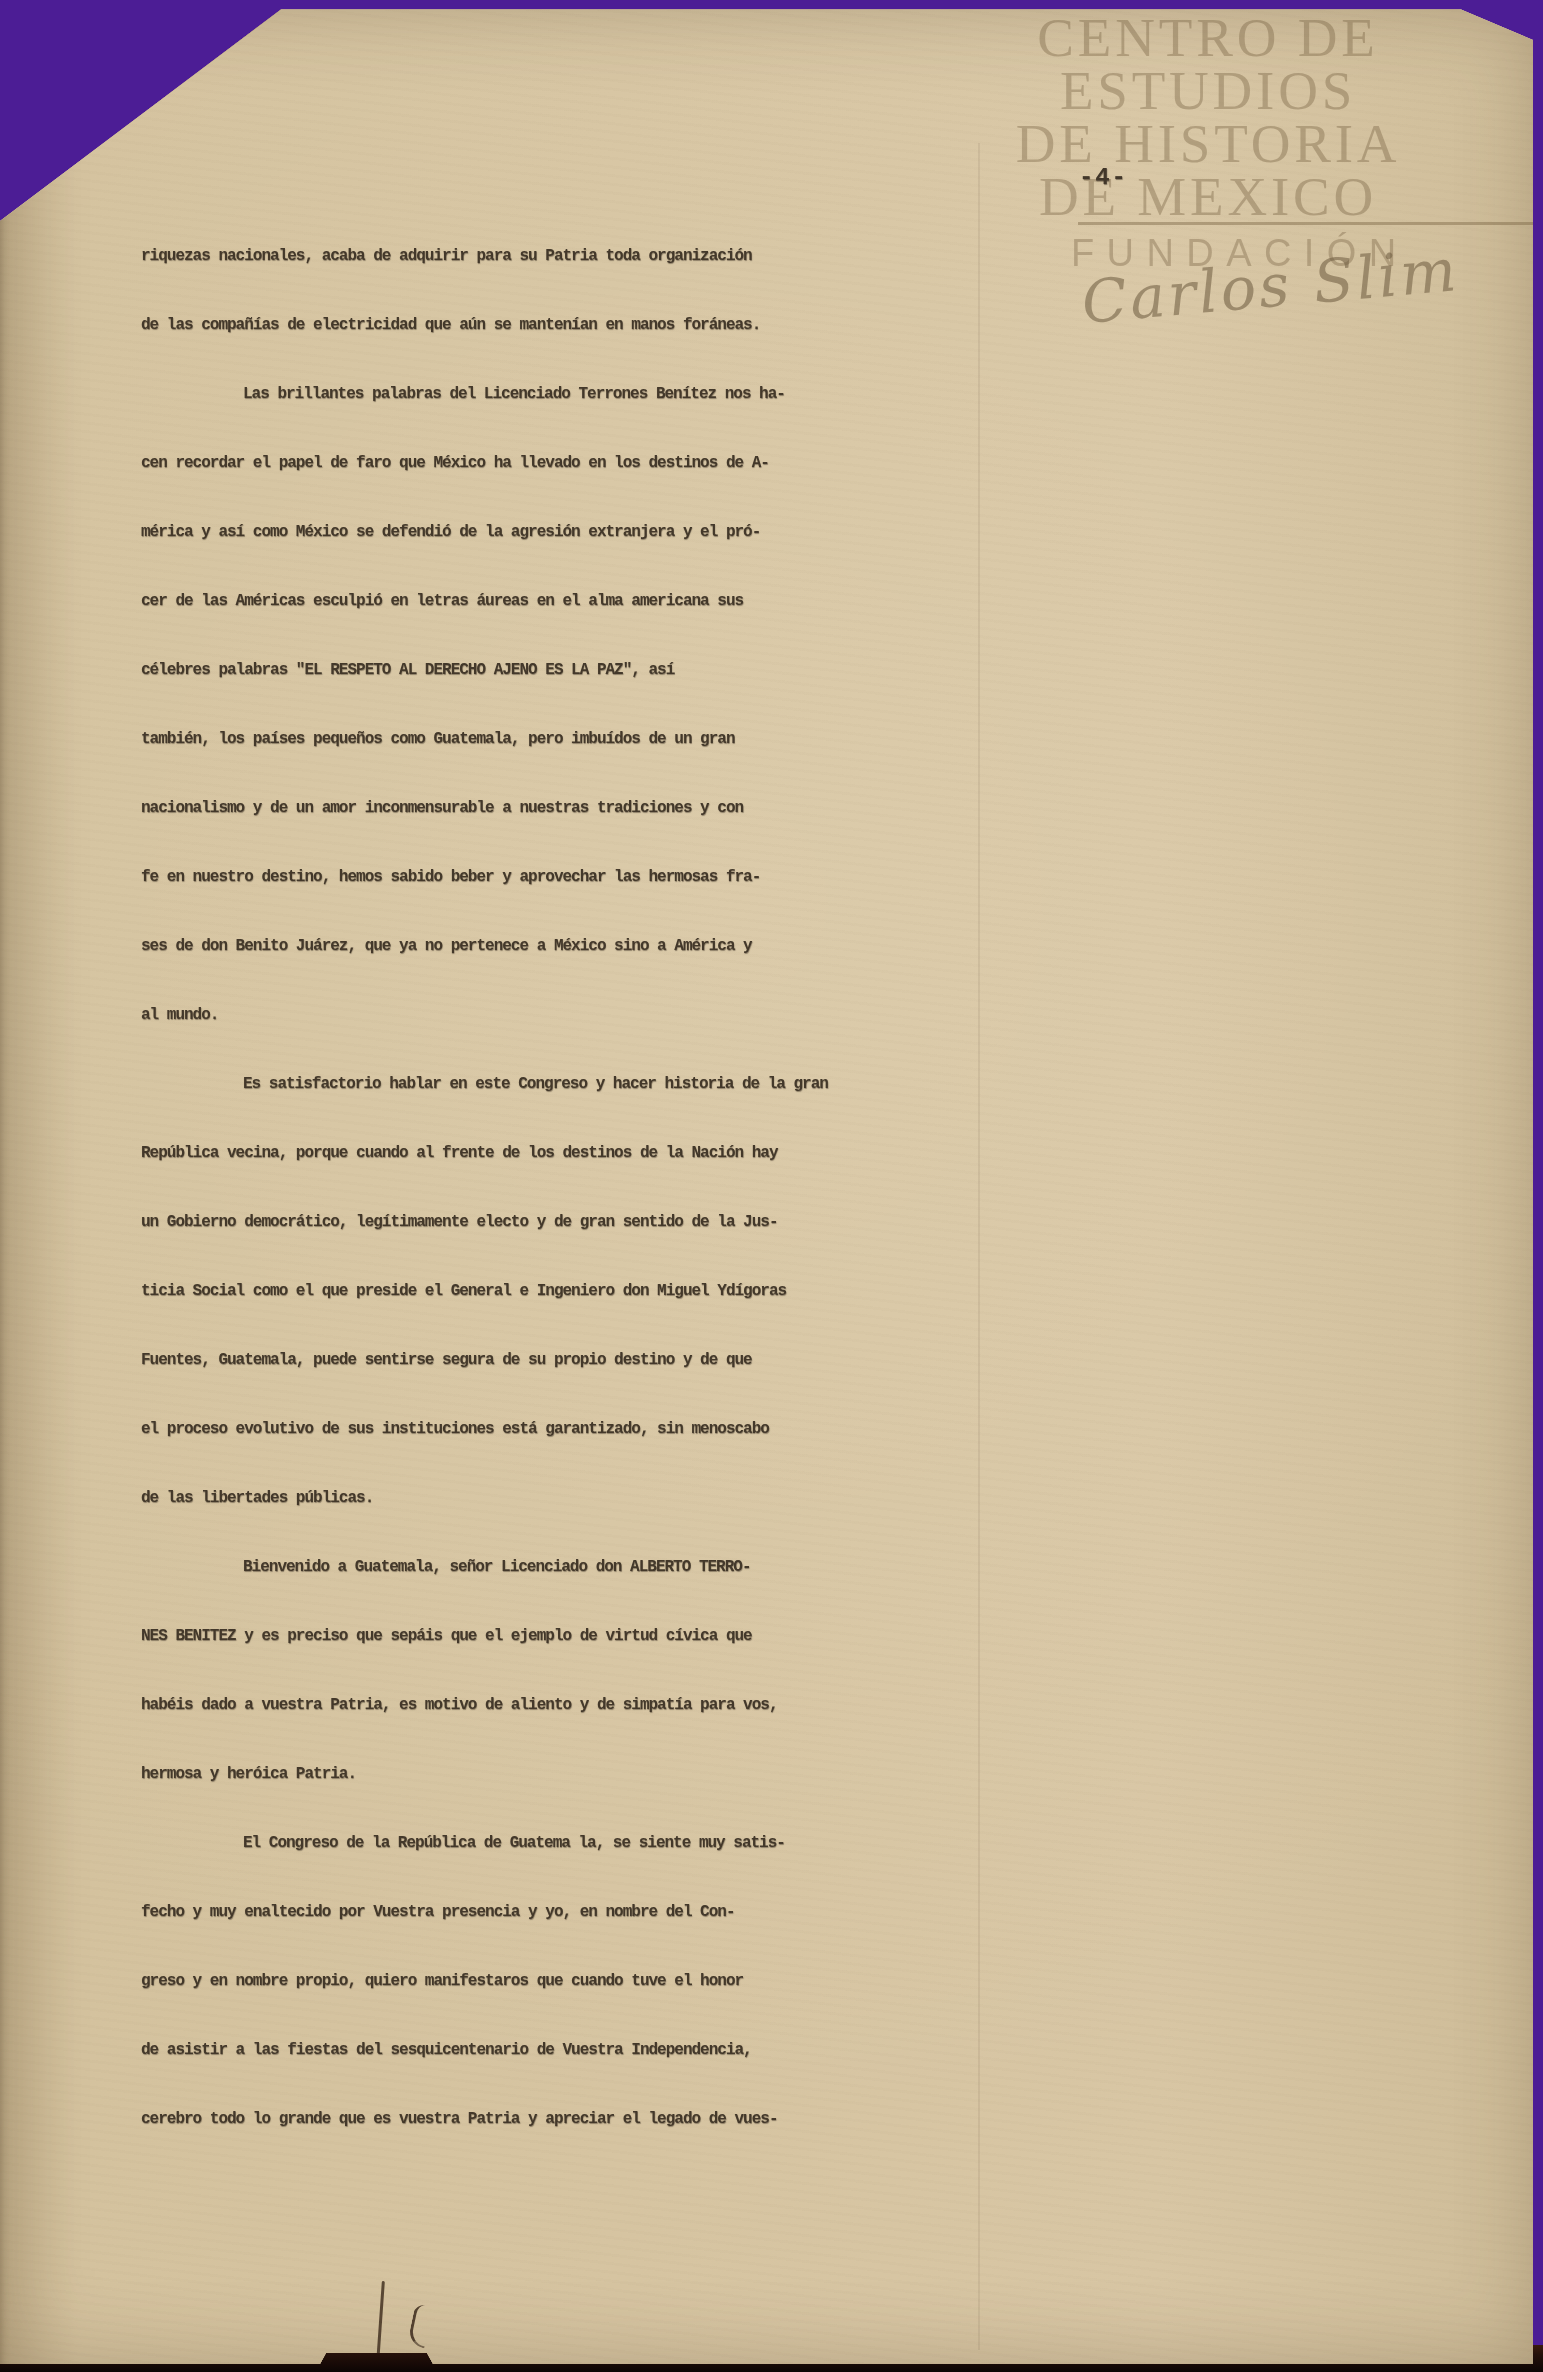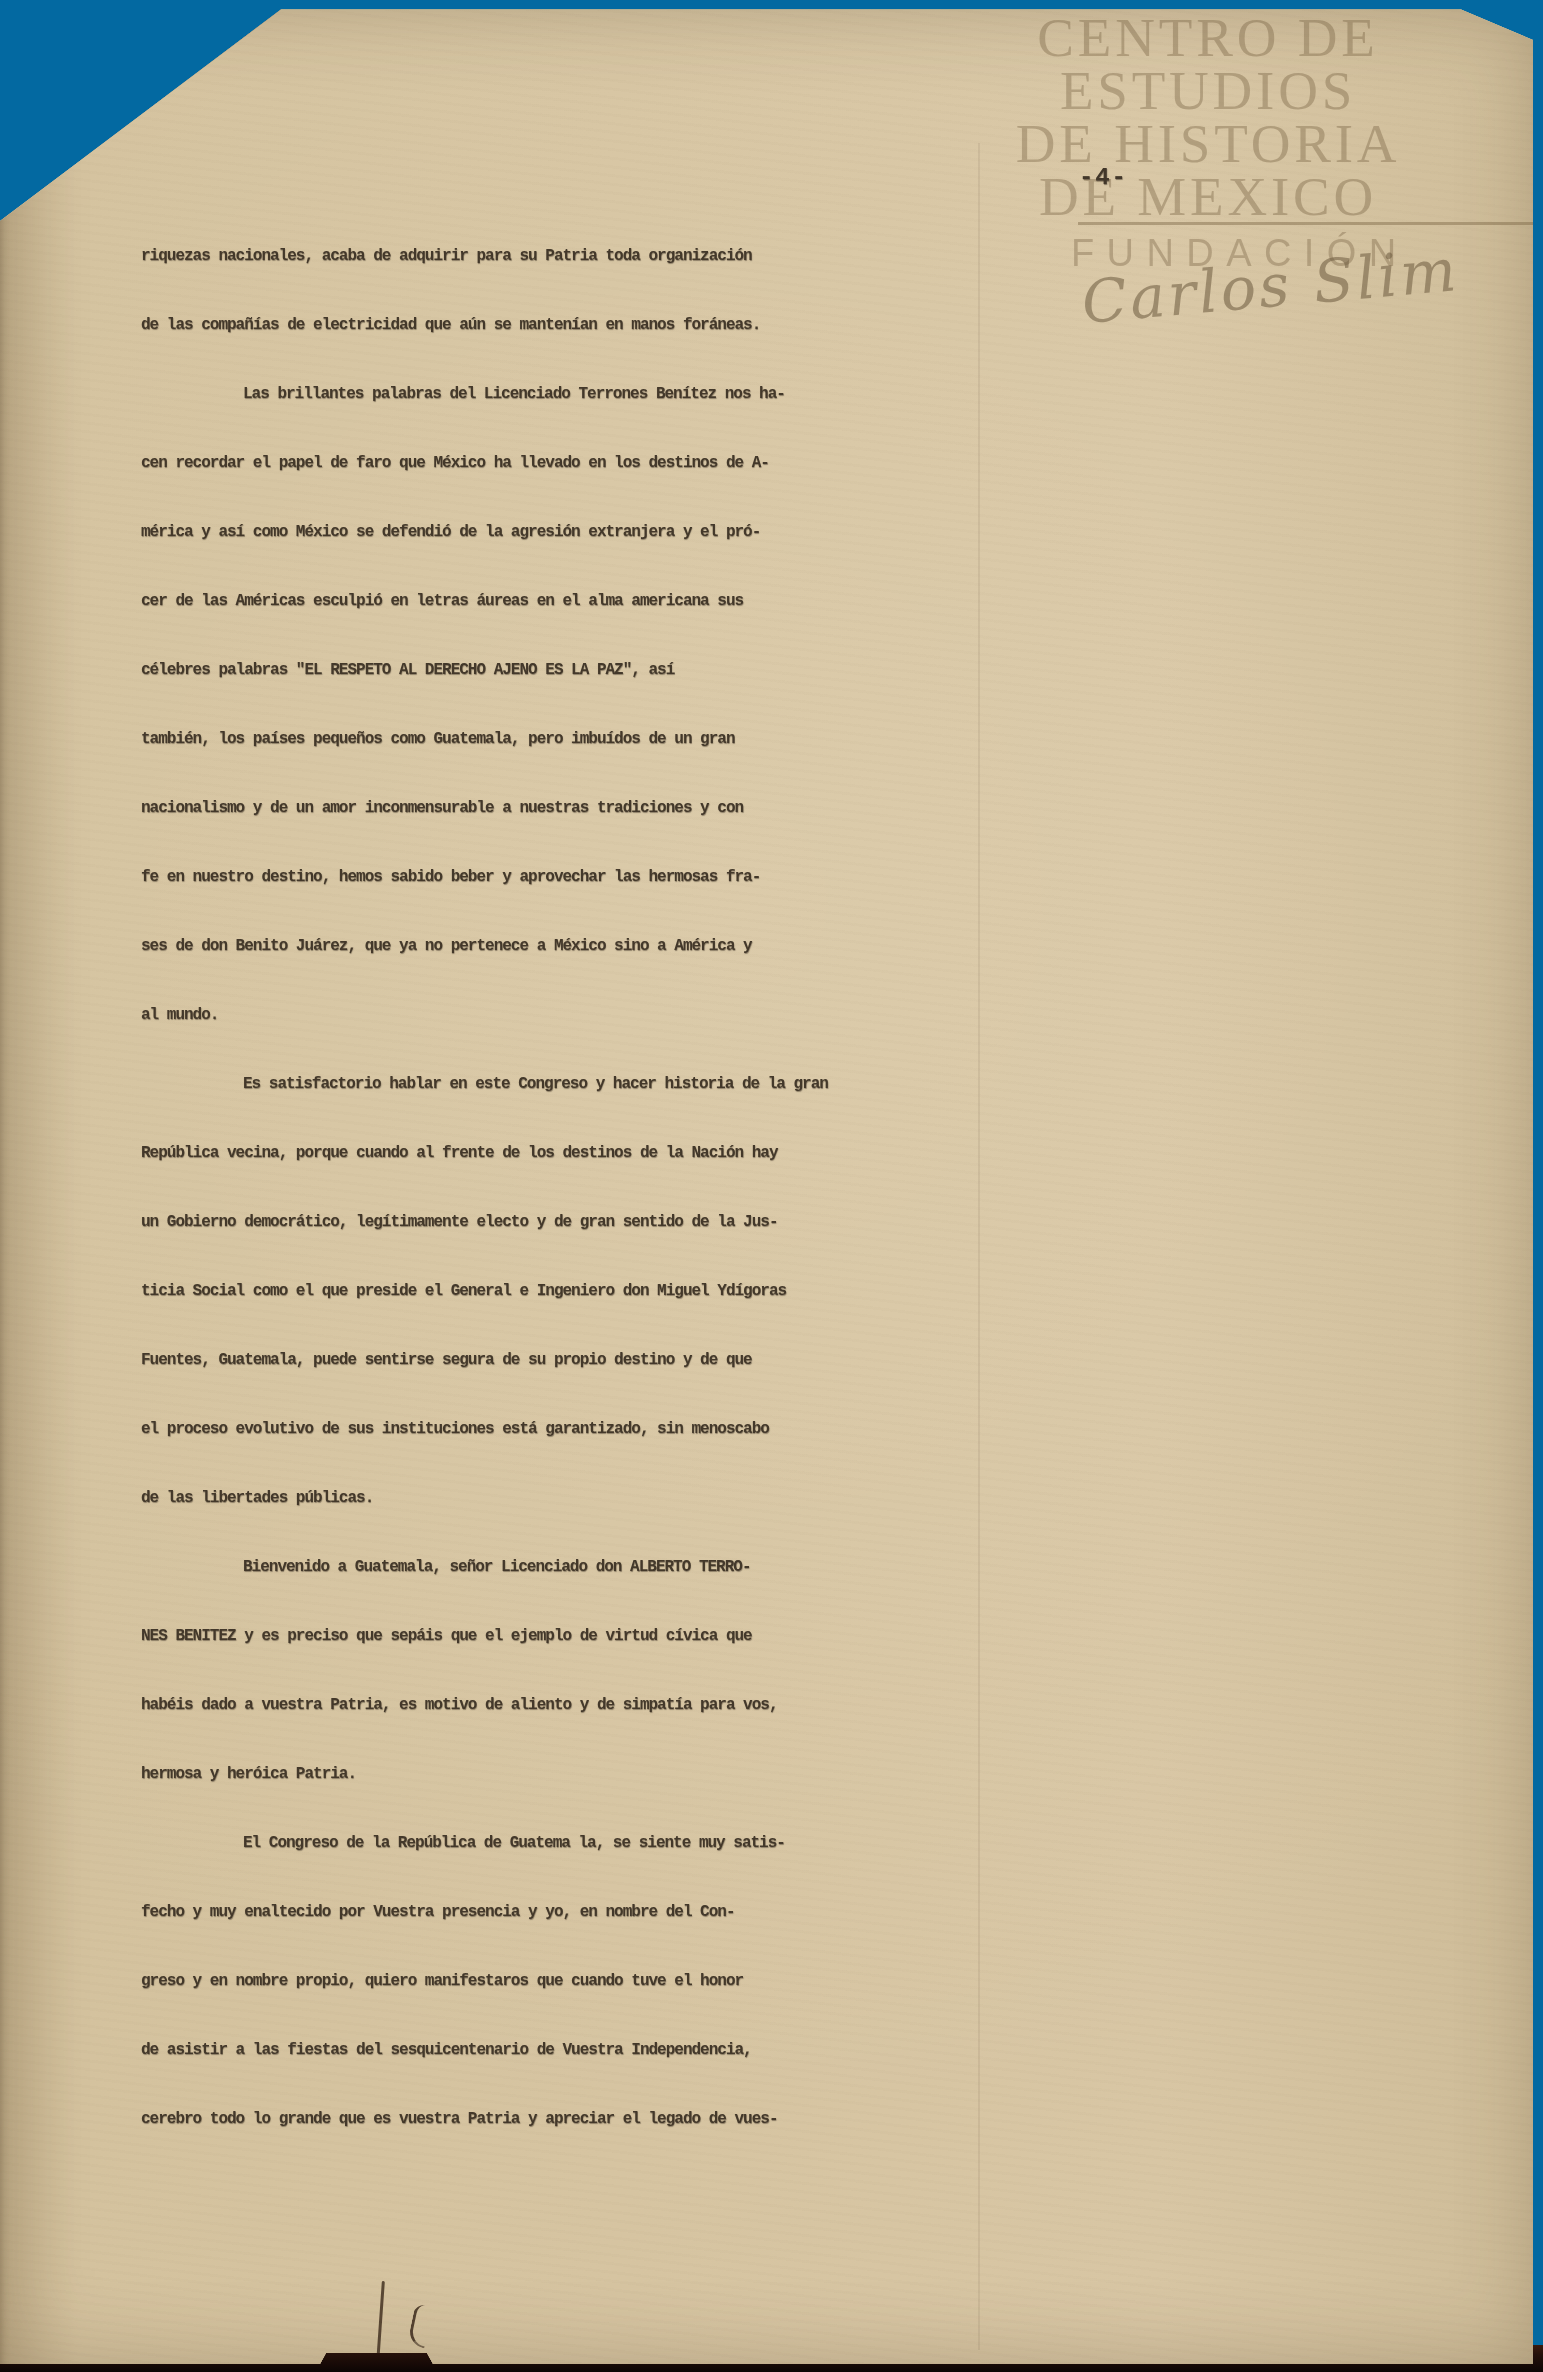--- a/index.html
+++ b/index.html
@@ -1,19 +1,19 @@
 <!DOCTYPE html>
 <html style="font-size:15px"><head>
 <meta charset="utf-8">
 <style>
   html,body{margin:0;padding:0;background:#000;}
   .scan{
     position:relative;
     width:1544px;height:2372px;
-    background:#0369a1;
+    background:#4c1d95;
     overflow:hidden;
     font-family:"Liberation Sans",sans-serif;
   }
   
   .bottom-bar{
     position:absolute;left:0;right:0;top:2345px;height:27px;
     background:linear-gradient(180deg,#3a1a0d 0%,#24100a 35%,#0c0504 100%);
   }
   
   .paper{

